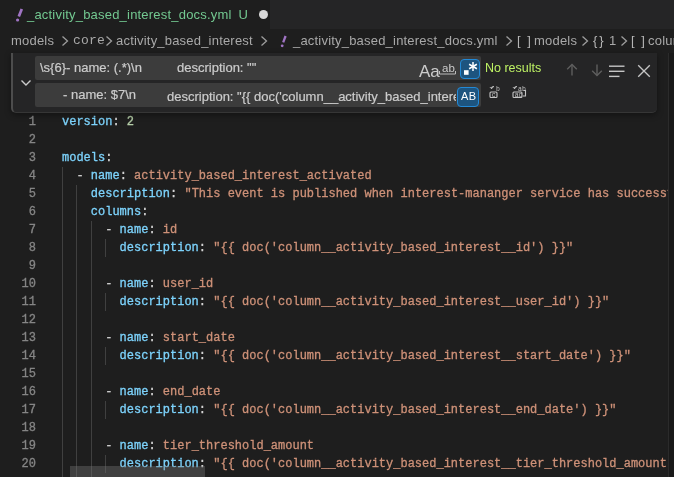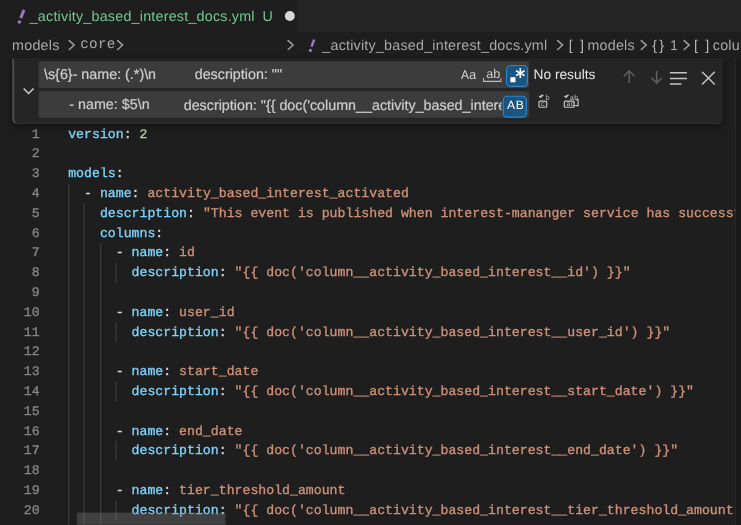--- a/index.html
+++ b/index.html
@@ -51,20 +51,21 @@
 
 <div class="abs" id="crumbs">
   <span style="left:11px;">models</span>
   <svg style="left:61px;top:7px;" width="8" height="10" viewBox="0 0 8 10">
       <path d="M1.5 0.5 L6.5 5 L1.5 9.5" stroke="#9d9d9d" stroke-width="1.3" fill="none"></path>
     </svg>
   <span style="left:73px;font-family:Liberation Mono, monospace;">core</span>
   <svg style="left:105px;top:7px;" width="8" height="10" viewBox="0 0 8 10">
       <path d="M1.5 0.5 L6.5 5 L1.5 9.5" stroke="#9d9d9d" stroke-width="1.3" fill="none"></path>
     </svg>
+  <span style="left:116px;">activity_based_interest</span>
   <svg style="left:260px;top:7px;" width="8" height="10" viewBox="0 0 8 10">
       <path d="M1.5 0.5 L6.5 5 L1.5 9.5" stroke="#9d9d9d" stroke-width="1.3" fill="none"></path>
     </svg>
   <svg style="left:277px;top:6px;" width="12" height="13" viewBox="0 0 12 13">
       <path d="M8.6 1 L6.2 7.4" stroke="#a074c4" stroke-width="2.3" fill="none"></path>
       <circle cx="5.2" cy="10.8" r="1.4" fill="#a074c4"></circle>
     </svg>
   <span style="left:293px;">_activity_based_interest_docs.yml</span>
   <svg style="left:505px;top:7px;" width="8" height="10" viewBox="0 0 8 10">
       <path d="M1.5 0.5 L6.5 5 L1.5 9.5" stroke="#9d9d9d" stroke-width="1.3" fill="none"></path>
@@ -142,36 +143,36 @@
 <div class="abs" id="widget">
 
   <svg class="abs" style="left:7px; top:26px;" width="12" height="8" viewBox="0 0 12 8">
       <path d="M1.5 1.5 L6 6 L10.5 1.5" stroke="#cccccc" stroke-width="1.4" fill="none"></path>
     </svg>
 
   <div class="abs input" style="left:22px; top:3px; width:446px;"></div>
   <span class="abs itext" style="left:27px; top:7px;">\s{6}- name: (.*)\n</span>
   <span class="abs itext" style="left:164px; top:7px;">description: ""</span>
 
-  <span class="abs btn" style="left:406px; top:9px; font-size:12px;font-family:Liberation Mono, monospace;">Aa</span>
+  <span class="abs btn" style="left:406px; top:9px; font-size:17px;">Aa</span>
   <span class="abs btn" style="left:429px; top:9px; font-size:11.5px;">ab</span>
   <svg class="abs" style="left:426px; top:18px;" width="17" height="4" viewBox="0 0 17 4">
       <path d="M0.5 0 L0.5 3 L16.5 3 L16.5 0" stroke="#bbbbbb" stroke-width="1" fill="none"></path>
     </svg>
   <div class="abs blue" style="left:447px; top:6px; width:20px; height:20px;"></div>
   <svg class="abs" style="left:447px; top:6px;" width="20" height="20" viewBox="0 0 20 20">
     <rect x="4" y="11.2" width="4.6" height="4.6" fill="#ffffff"></rect>
     <g stroke="#ffffff" stroke-width="1.5">
       <line x1="13" y1="3" x2="13" y2="12"></line>
       <line x1="9.1" y1="5.25" x2="16.9" y2="9.75"></line>
       <line x1="16.9" y1="5.25" x2="9.1" y2="9.75"></line>
     </g>
   </svg>
 
-  <span class="abs" style="left:472px; top:8px; color:#e5e5e5; font-size:12.5px;">No results</span>
+  <span class="abs" style="left:472px; top:8px; color:#bef264; font-size:12.5px;">No results</span>
 
   <svg class="abs" style="left:551px; top:10px;" width="16" height="14" viewBox="0 0 16 14">
       <g stroke="#5e5e5e" stroke-width="1.4" fill="none">
         <line x1="8" y1="1.5" x2="8" y2="12.5"></line>
         <path d="M3.2 6.3 L8 1.5 L12.8 6.3"></path>
       </g>
     </svg>
   <svg class="abs" style="left:576px; top:10px;" width="16" height="14" viewBox="0 0 16 14">
       <g stroke="#5e5e5e" stroke-width="1.4" fill="none">
         <line x1="8" y1="1.5" x2="8" y2="12.5"></line>
@@ -188,21 +189,21 @@
     </svg>
 
   <svg class="abs" style="left:624px; top:11px;" width="14" height="14" viewBox="0 0 14 14">
       <g stroke="#c5c5c5" stroke-width="1.3">
         <line x1="1.2" y1="1.2" x2="12.8" y2="12.8"></line>
         <line x1="12.8" y1="1.2" x2="1.2" y2="12.8"></line>
       </g>
     </svg>
 
   <div class="abs input" style="left:22px; top:30px; width:446px;"></div>
-  <span class="abs itext" style="left:50px; top:34px;">- name: $5\n</span>
+  <span class="abs itext" style="left:50px; top:34px;">- name: $7\n</span>
   <div class="abs" style="left:154px; top:34px; width:289px; height:17px; overflow:hidden;"><span class="itext">description: "{{ doc('column__activity_based_interest__$1') }}"</span></div>
 
   <div class="abs blue" style="left:444px; top:34px; width:22px; height:20px;"></div>
   <span class="abs" style="left:448px; top:37px; color:#ffffff; font-size:11px; letter-spacing:0.5px;">AB</span>
 
   <svg class="abs" style="left:474px; top:31px;" width="16" height="16" viewBox="0 0 16 16">
       <g stroke="#c5c5c5" stroke-width="1.1" fill="none">
         <path d="M4.5 4.5 C4.5 2.8 6 2.5 7 2.5"></path>
         <path d="M3 3.2 L4.5 4.7 L6 3.2" stroke-width="1"></path>
         <rect x="3" y="8" width="7" height="5.5" rx="1"></rect>

